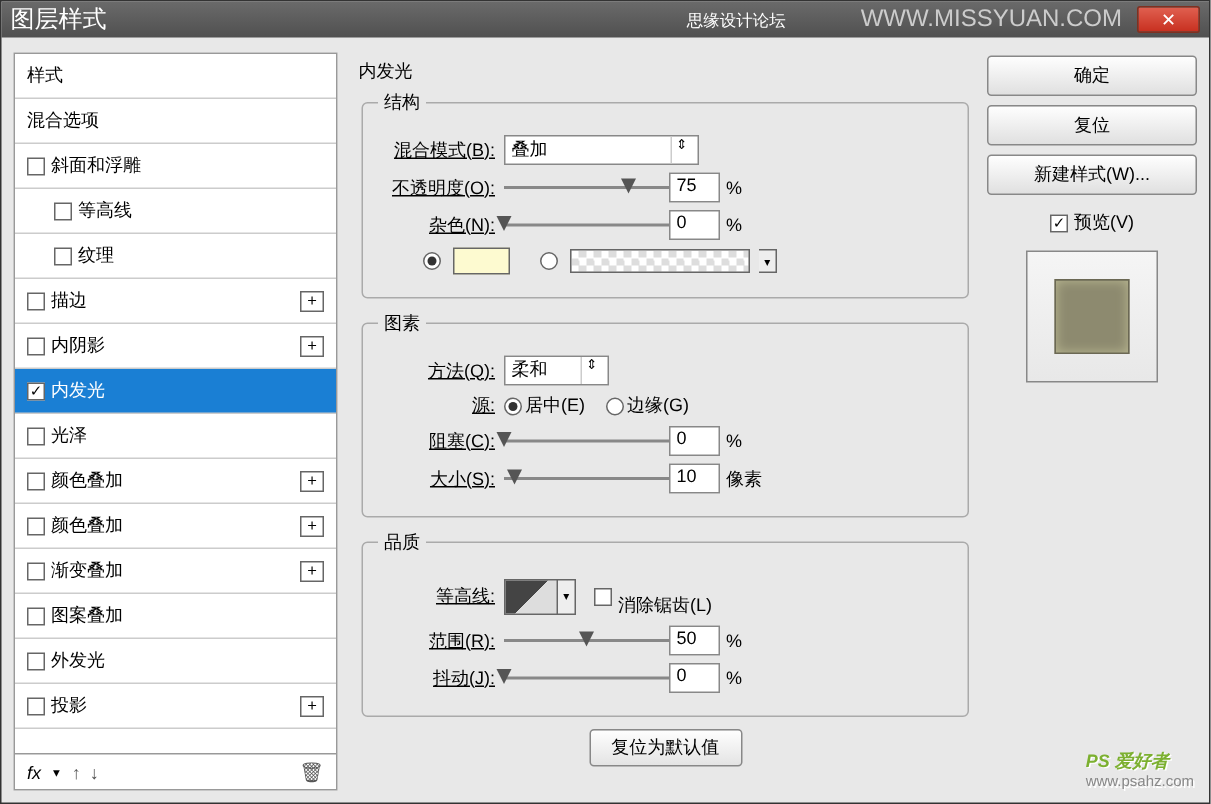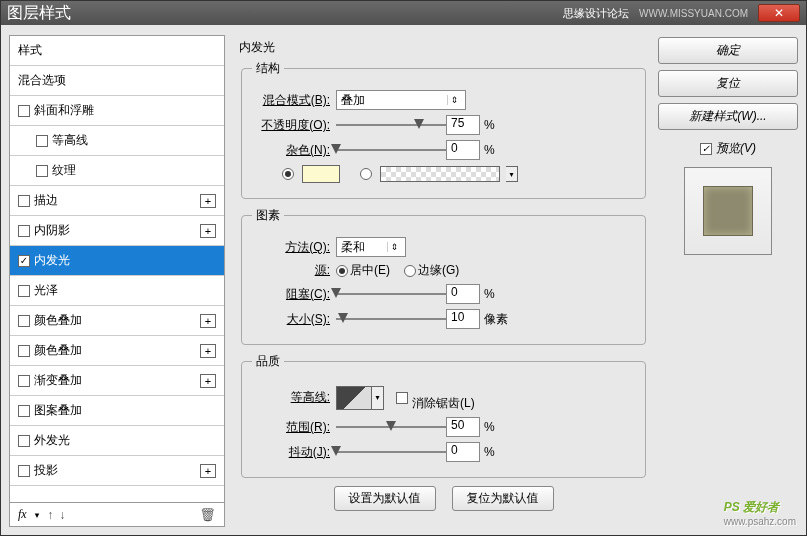--- a/index.html
+++ b/index.html
@@ -14,67 +14,67 @@
 .style-list { flex: 1; overflow: auto; }
 .style-row { padding: 6px 8px; border-bottom: 1px solid #ccc; display: flex; align-items: center; gap: 4px; cursor: pointer; justify-content: space-between; }
 .style-row.header { font-weight: normal; }
 .style-row.selected { background: #1a7fd4; color: #fff; }
 .style-row .left { display: flex; align-items: center; gap: 4px; }
 .style-row .right { display: flex; align-items: center; }
 .check { width: 12px; height: 12px; border: 1px solid #666; background: #fff; display: inline-flex; align-items: center; justify-content: center; font-size: 10px; color: #000; }
 .check.checked::before { content: "✓"; }
 .plus-btn { width: 16px; height: 14px; border: 1px solid #666; background: #fff; display: flex; align-items: center; justify-content: center; font-size: 11px; cursor: pointer; }
 .left-footer { border-top: 1px solid #999; padding: 4px 8px; display: flex; align-items: center; justify-content: space-between; }
-.fx-label { font-style: italic; font-family: Liberation Serif, serif; }
+.fx-label { font-style: italic; font-family: Liberation Sans, sans-serif; }
 .arrows { display: flex; gap: 6px; }
 .arrow { font-size: 12px; color: #555; cursor: pointer; }
 .trash { font-size: 13px; color: #555; cursor: pointer; }
 
 .middle-panel { flex: 1; padding: 4px 0 0 4px; }
 .middle-title { margin-bottom: 4px; padding-left: 2px; }
 fieldset { border: 1px solid #aaa; border-radius: 4px; margin: 0 4px 8px 4px; padding: 8px 10px 10px 10px; }
 legend { padding: 0 4px; font-size: 12px; }
 .field-row { display: flex; align-items: center; margin: 5px 0; }
 .field-label { width: 78px; text-align: right; margin-right: 6px; text-decoration: underline; }
-.combo { border: 1px solid #888; background: #fff; height: 20px; display: flex; align-items: center; padding: 0 4px; gap: 4px; }
+.combo { border: 1px solid #888; background: #fff; height: 20px; display: flex; padding: 0 4px; gap: 4px; }
 .combo-arrow { width: 14px; text-align: center; border-left: 1px solid #ccc; font-size: 9px; }
 .slider { position: relative; width: 110px; height: 14px; display: flex; align-items: center; }
 .slider-track { width: 100%; height: 2px; background: #888; }
 .slider-thumb { position: absolute; top: 1px; width: 0; height: 0; border-left: 5px solid transparent; border-right: 5px solid transparent; border-top: 10px solid #555; }
 .num-input { width: 34px; height: 20px; border: 1px solid #888; background: #fff; text-align: left; padding: 0 4px; }
 .unit { margin-left: 4px; }
 .radio { width: 12px; height: 12px; border: 1px solid #666; border-radius: 50%; background: #fff; display: inline-flex; align-items: center; justify-content: center; margin-right: 2px; }
 .radio.checked::before { content: ""; width: 6px; height: 6px; background: #333; border-radius: 50%; display: block; }
 .swatch { width: 38px; height: 18px; border: 1px solid #666; }
 .swatch.cream { background: #fdfad0; }
 .gradient-bar { width: 120px; height: 16px; border: 1px solid #666; background: repeating-conic-gradient(#ddd 0 25%, #fff 0 50%) 0 0/10px 10px; position: relative; }
 .grad-drop { width: 12px; height: 16px; border: 1px solid #666; border-left: none; background: #eee; display: inline-flex; align-items: center; justify-content: center; font-size: 8px;}
 .contour-swatch { width: 36px; height: 24px; border: 1px solid #666; background: linear-gradient(135deg, #444 50%, #ddd 50%); position: relative; }
 .contour-drop { width: 12px; height: 24px; border: 1px solid #666; border-left: none; background: #eee; display:inline-flex; align-items:center; justify-content:center; font-size:8px;}
 .btn { border: 1px solid #888; background: linear-gradient(#fefefe, #e4e4e4); padding: 3px 14px; border-radius: 3px; cursor: pointer; }
 .btns-row { display: flex; gap: 16px; justify-content: center; margin-top: 2px; }
 
-.right-panel { width: 140px; display: flex; flex-direction: column; gap: 6px; padding-top: 2px; font-style: italic; }
+.right-panel { width: 140px; display: flex; flex-direction: column; gap: 6px; padding-top: 2px; }
 .rbtn { border: 1px solid #888; background: linear-gradient(#fefefe, #e0e0e0); padding: 4px 0; text-align: center; border-radius: 3px; cursor: pointer; }
 .preview-check { display: flex; align-items: center; gap: 4px; justify-content: center; margin: 4px 0; }
 .preview-box { margin: 0 auto; width: 88px; height: 88px; border: 1px solid #888; background: linear-gradient(#f5f5f5,#e8e8e8); display: flex; align-items: center; justify-content: center; }
 .preview-inner { width: 50px; height: 50px; background: #8d8a6f; border: 1px solid #6b6854; box-shadow: inset 0 0 8px rgba(255,255,200,0.4); }
 
 .watermark { position: absolute; bottom: 8px; right: 10px; font-family: Arial; font-size: 18px; font-style: italic; color: #7cb030; font-weight: bold; text-shadow: 1px 1px #fff; }
 .watermark small { font-size: 10px; color: #888; display:block; font-style: normal; font-weight: normal; }
 </style>
 </head>
 <body>
 
 <div class="window">
   <div class="titlebar">
     <span class="title-text">图层样式</span>
     <div class="title-right">
       <span style="font-size:11px;">思缘设计论坛</span>
-      <span style="font-size:10px;color:#ccc;">WWW.MISSYUAN.COM</span>
+      <span style="font-size:16px;color:#ccc;margin-left:40px;">WWW.MISSYUAN.COM</span>
       <div class="close-btn">✕</div>
     </div>
   </div>
 
   <div class="content">
 
     <div class="left-panel">
       <div class="style-list">
         <div class="style-row header">
           <span>样式</span>
@@ -295,21 +295,20 @@
           <div class="slider">
               <div class="slider-track"></div>
               <div class="slider-thumb" style="left:-5px;"></div>
             </div>
           <div class="num-input">0</div>
           <span class="unit">%</span>
         </div>
       </fieldset>
 
       <div class="btns-row">
-        <div class="btn">设置为默认值</div>
         <div class="btn">复位为默认值</div>
       </div>
     </div>
 
     <div class="right-panel">
       <div class="rbtn">确定</div>
       <div class="rbtn">复位</div>
       <div class="rbtn">新建样式(W)...</div>
       <div class="preview-check">
         <span class="check checked"></span>

